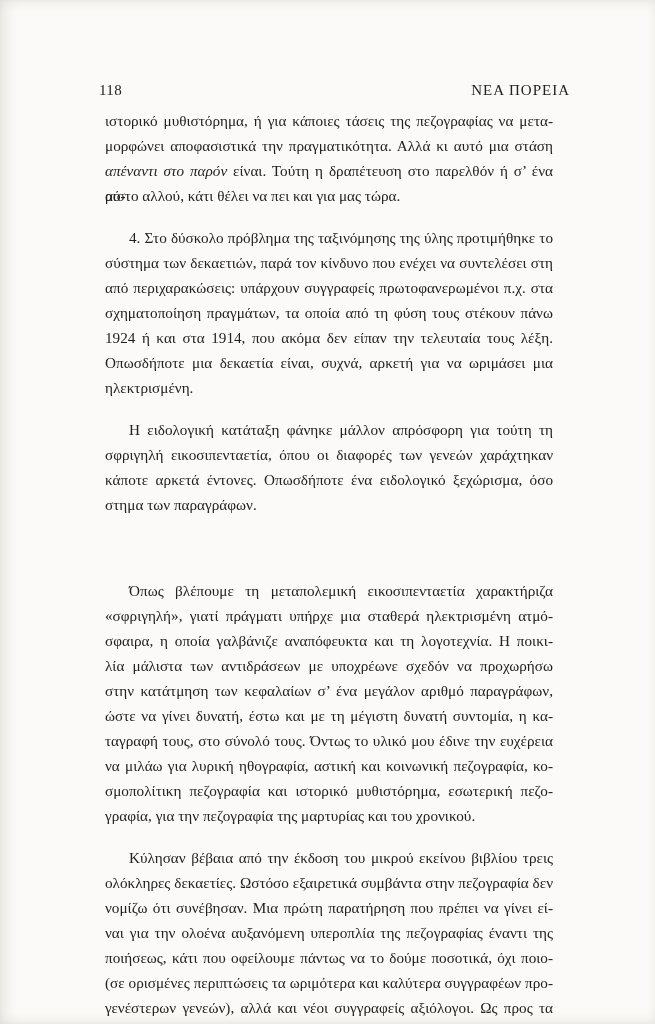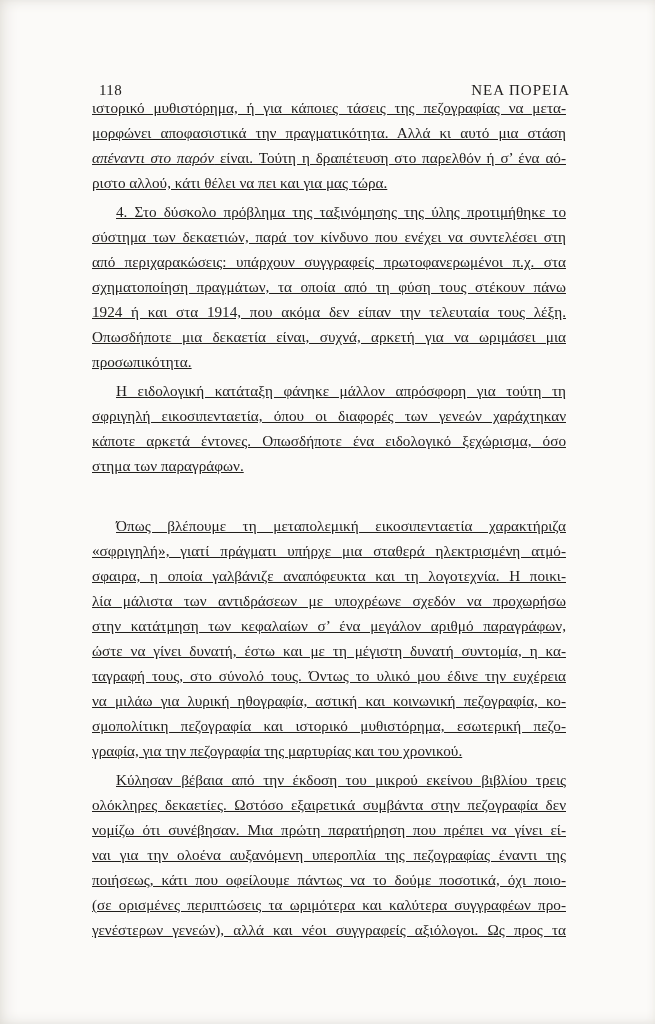--- a/index.html
+++ b/index.html
@@ -43,23 +43,22 @@
     letter-spacing: 1px;
     margin-top: 34px;
   }
   .text-block {
     position: absolute;
     top: 91px;
     left: 88px;
     width: 482px;
   }
   .para {
-    margin: 4px;
+    margin: 17px;
     padding: 0;
-    text-decoration: underline;
   }
   .line {
     font-size: 15.2px;
     line-height: 25px;
     height: 25px;
     text-align: justify;
     text-align-last: justify;
     white-space: normal;
     color: #232120;
   }
@@ -95,21 +94,21 @@
       <div class="line last">ριστο αλλού, κάτι θέλει να πει και για μας τώρα.</div>
     </div>
 
     <div class="para">
       <div class="line ind">4. Στο δύσκολο πρόβλημα της ταξινόμησης της ύλης προτιμήθηκε το</div>
       <div class="line">σύστημα των δεκαετιών, παρά τον κίνδυνο που ενέχει να συντελέσει στη</div>
       <div class="line">από περιχαρακώσεις: υπάρχουν συγγραφείς πρωτοφανερωμένοι π.χ. στα</div>
       <div class="line">σχηματοποίηση πραγμάτων, τα οποία από τη φύση τους στέκουν πάνω</div>
       <div class="line">1924 ή και στα 1914, που ακόμα δεν είπαν την τελευταία τους λέξη.</div>
       <div class="line">Οπωσδήποτε μια δεκαετία είναι, συχνά, αρκετή για να ωριμάσει μια</div>
-      <div class="line last">προσωπικότητα.</div>
+      <div class="line last">ηλεκτρισμένη.</div>
     </div>
 
     <div class="para">
       <div class="line ind">Η ειδολογική κατάταξη φάνηκε μάλλον απρόσφορη για τούτη τη</div>
       <div class="line">σφριγηλή εικοσιπενταετία, όπου οι διαφορές των γενεών χαράχτηκαν</div>
       <div class="line">κάποτε αρκετά έντονες. Οπωσδήποτε ένα ειδολογικό ξεχώρισμα, όσο</div>
       <div class="line last">στημα των παραγράφων.</div>
     </div>
 
     <div class="section-gap"></div>

